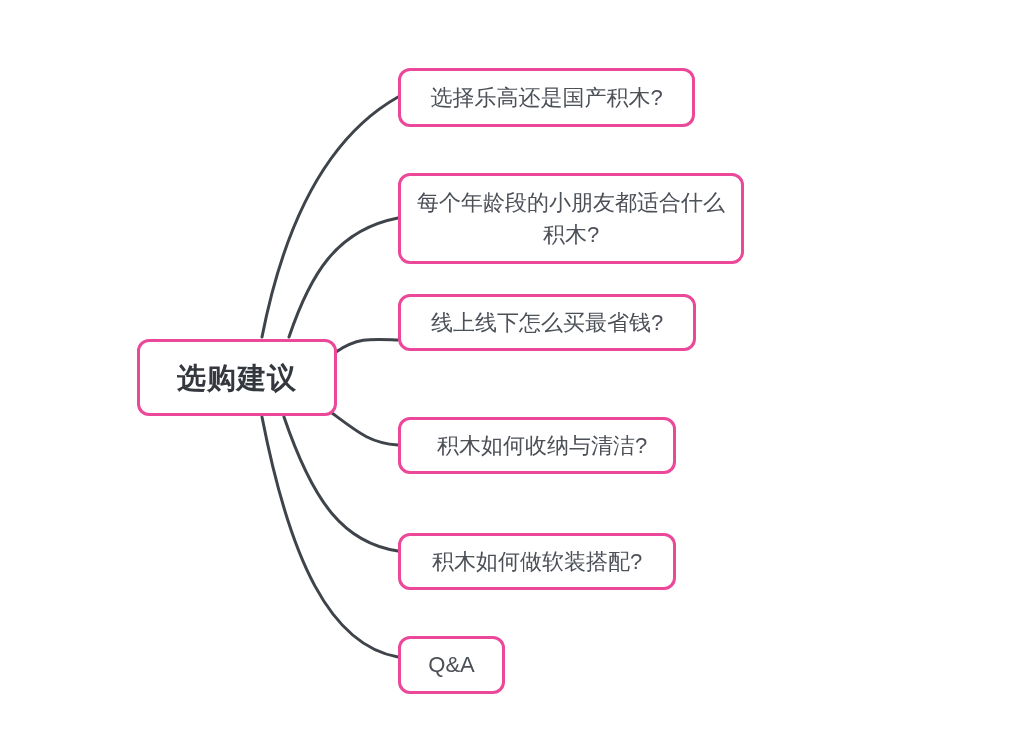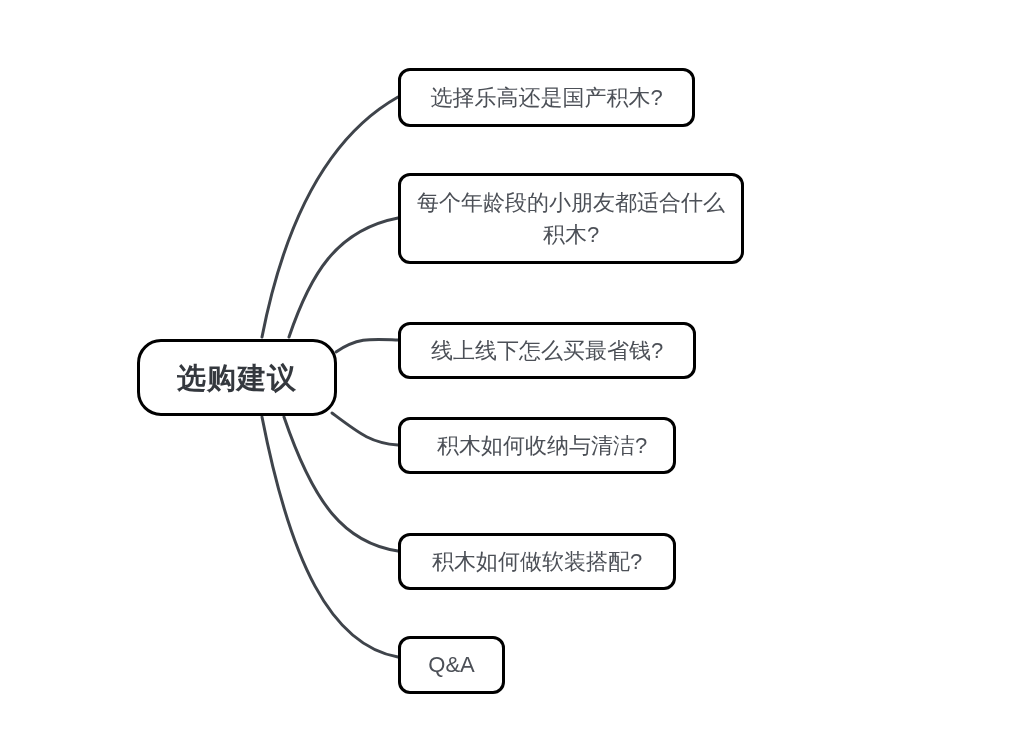--- a/index.html
+++ b/index.html
@@ -19,45 +19,45 @@
     position: absolute;
     left: 0;
     top: 0;
     width: 1018px;
     height: 746px;
   }
   .node {
     position: absolute;
     box-sizing: border-box;
     background: #ffffff;
-    border: 3px solid #000000;
+    border: 3px solid #ec4899;
     border-radius: 12px;
     display: flex;
     align-items: center;
     justify-content: center;
     text-align: center;
     color: #4c5057;
     font-size: 22px;
     line-height: 32px;
     padding: 4px 14px;
   }
   .node.root {
     left: 137px;
     top: 339px;
     width: 200px;
     height: 77px;
     font-size: 29px;
     font-weight: bold;
     color: #34383e;
     letter-spacing: 1px;
-    border-radius: 24px;
+    border-radius: 12px;
   }
   .node.c0 { left: 398px; top: 68px;  width: 297px; height: 59px; }
   .node.c1 { left: 398px; top: 173px; width: 346px; height: 91px; }
-  .node.c2 { left: 398px; top: 322px; width: 298px; height: 57px; }
+  .node.c2 { left: 398px; top: 294px; width: 298px; height: 57px; }
   .node.c3 { left: 398px; top: 417px; width: 278px; height: 57px; padding-left: 24px; }
   .node.c4 { left: 398px; top: 533px; width: 278px; height: 57px; }
   .node.c5 { left: 398px; top: 636px; width: 107px; height: 58px; }
 </style>
 </head>
 <body>
 
 <div class="canvas">
 
   <svg class="connectors" viewBox="0 0 1018 746" xmlns="http://www.w3.org/2000/svg" fill="none" stroke="#3f444b" stroke-width="3" stroke-linecap="round">

